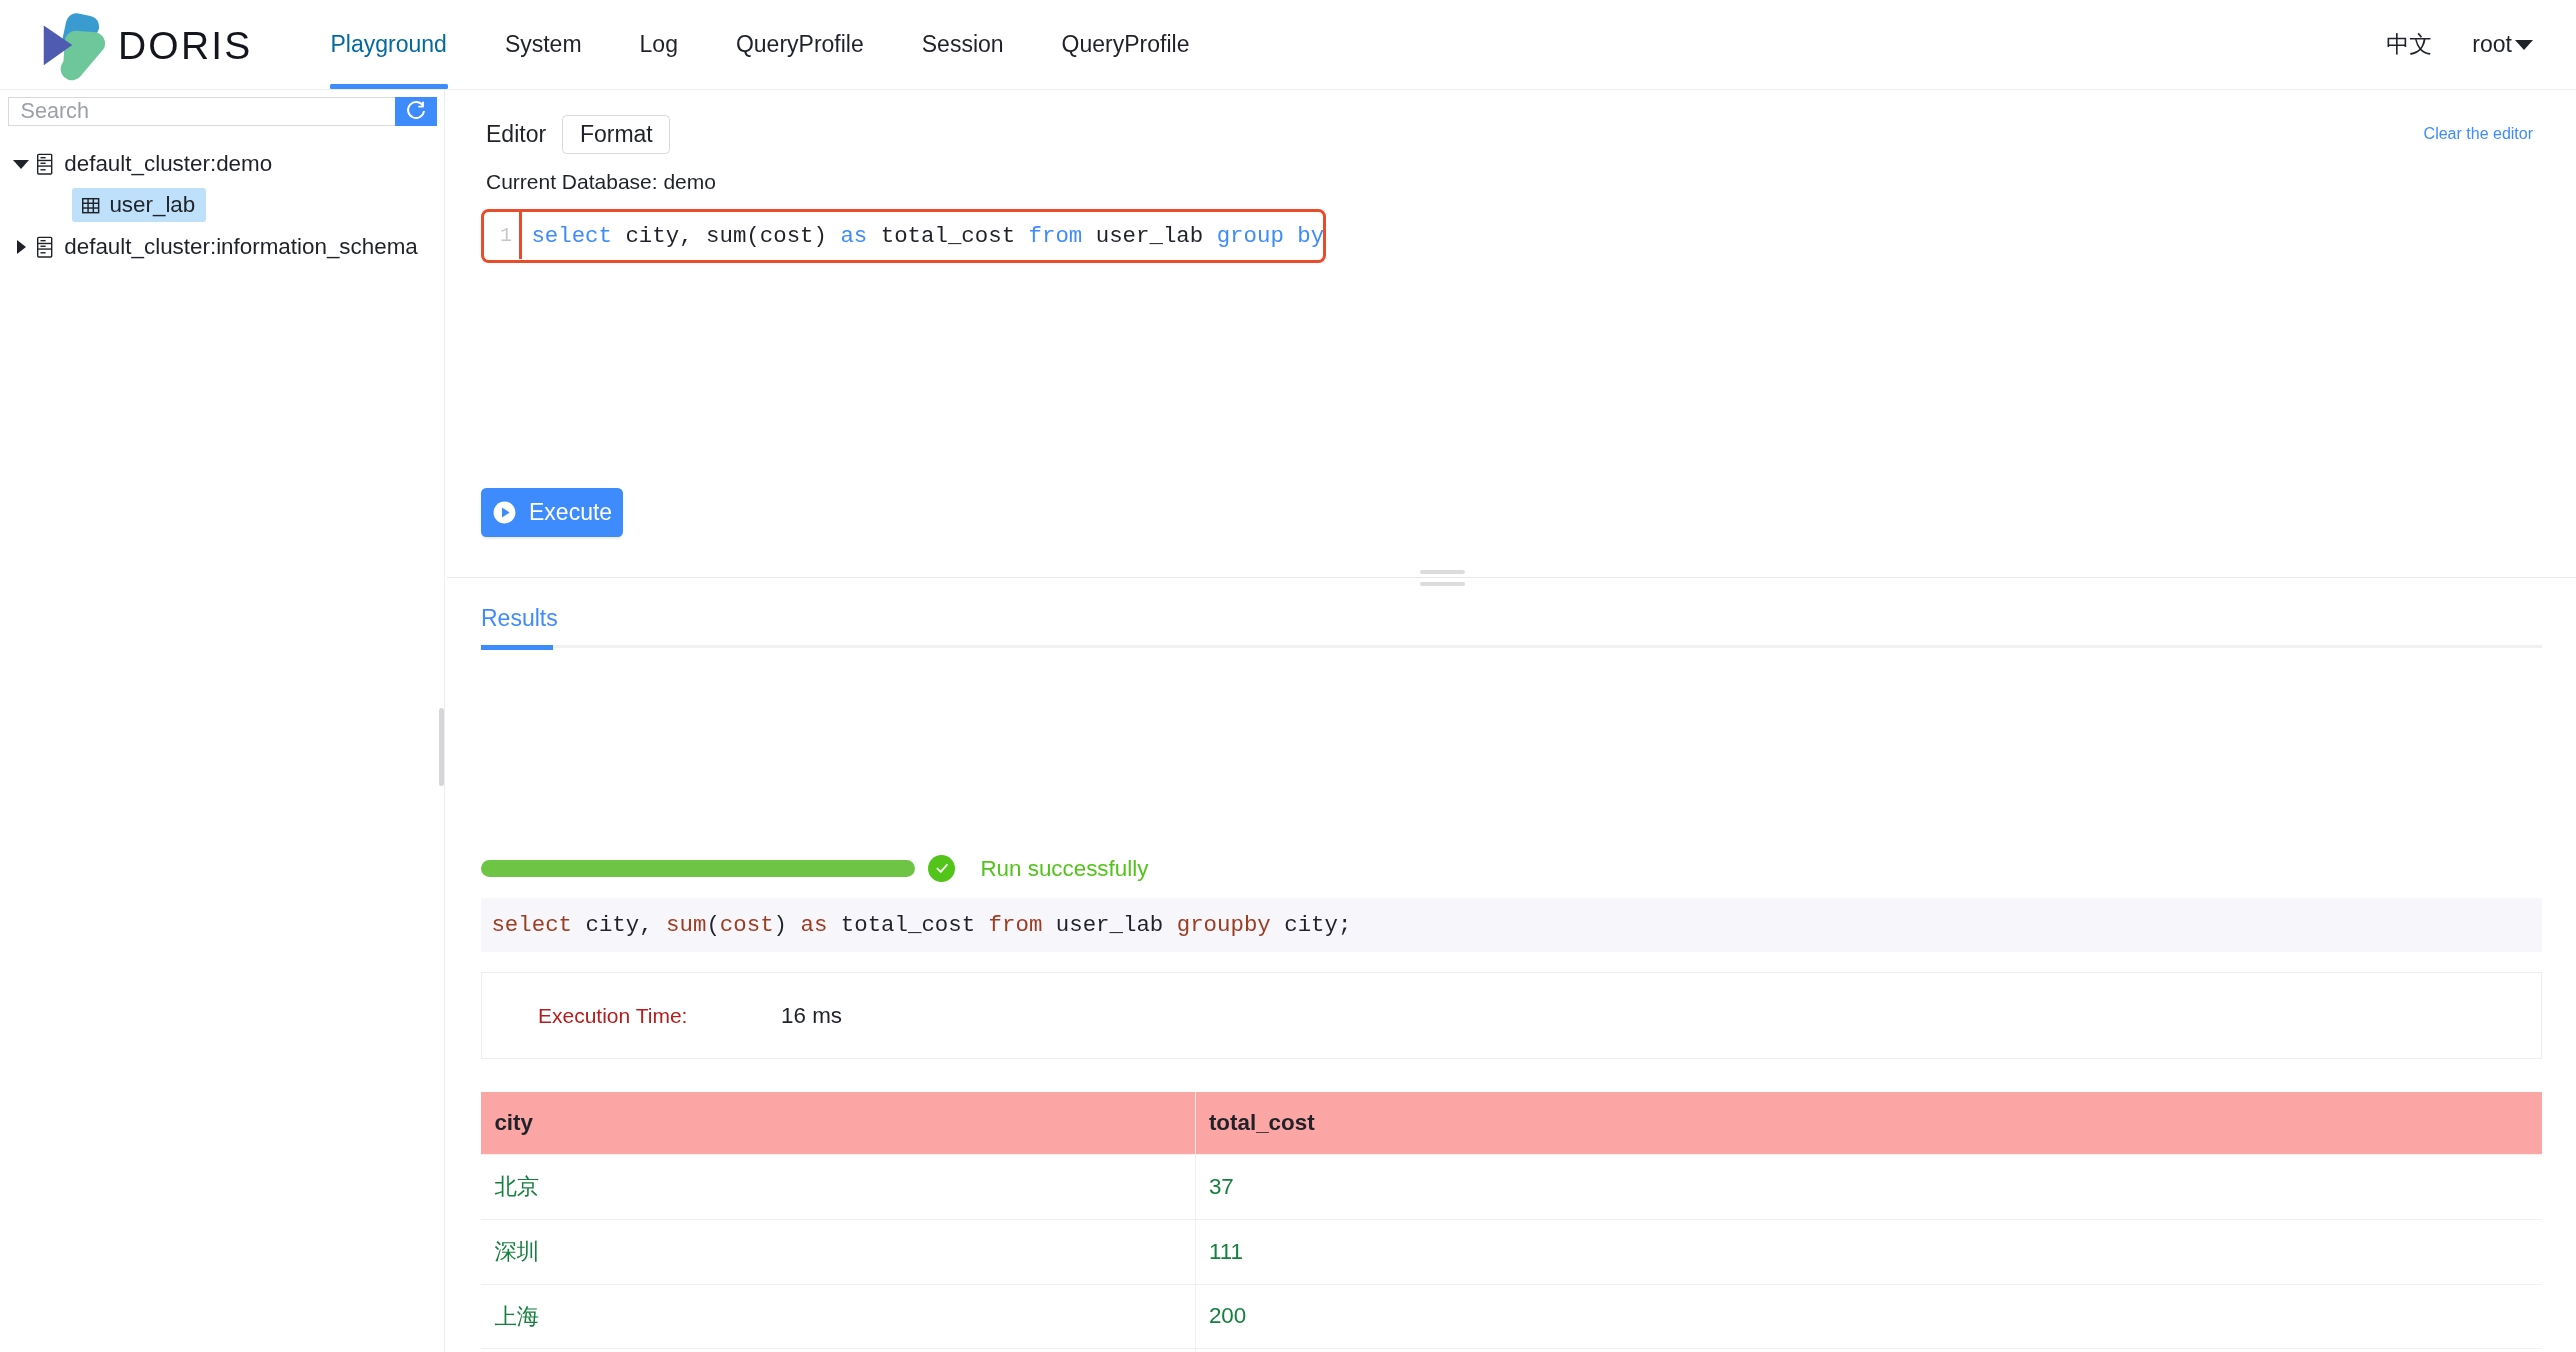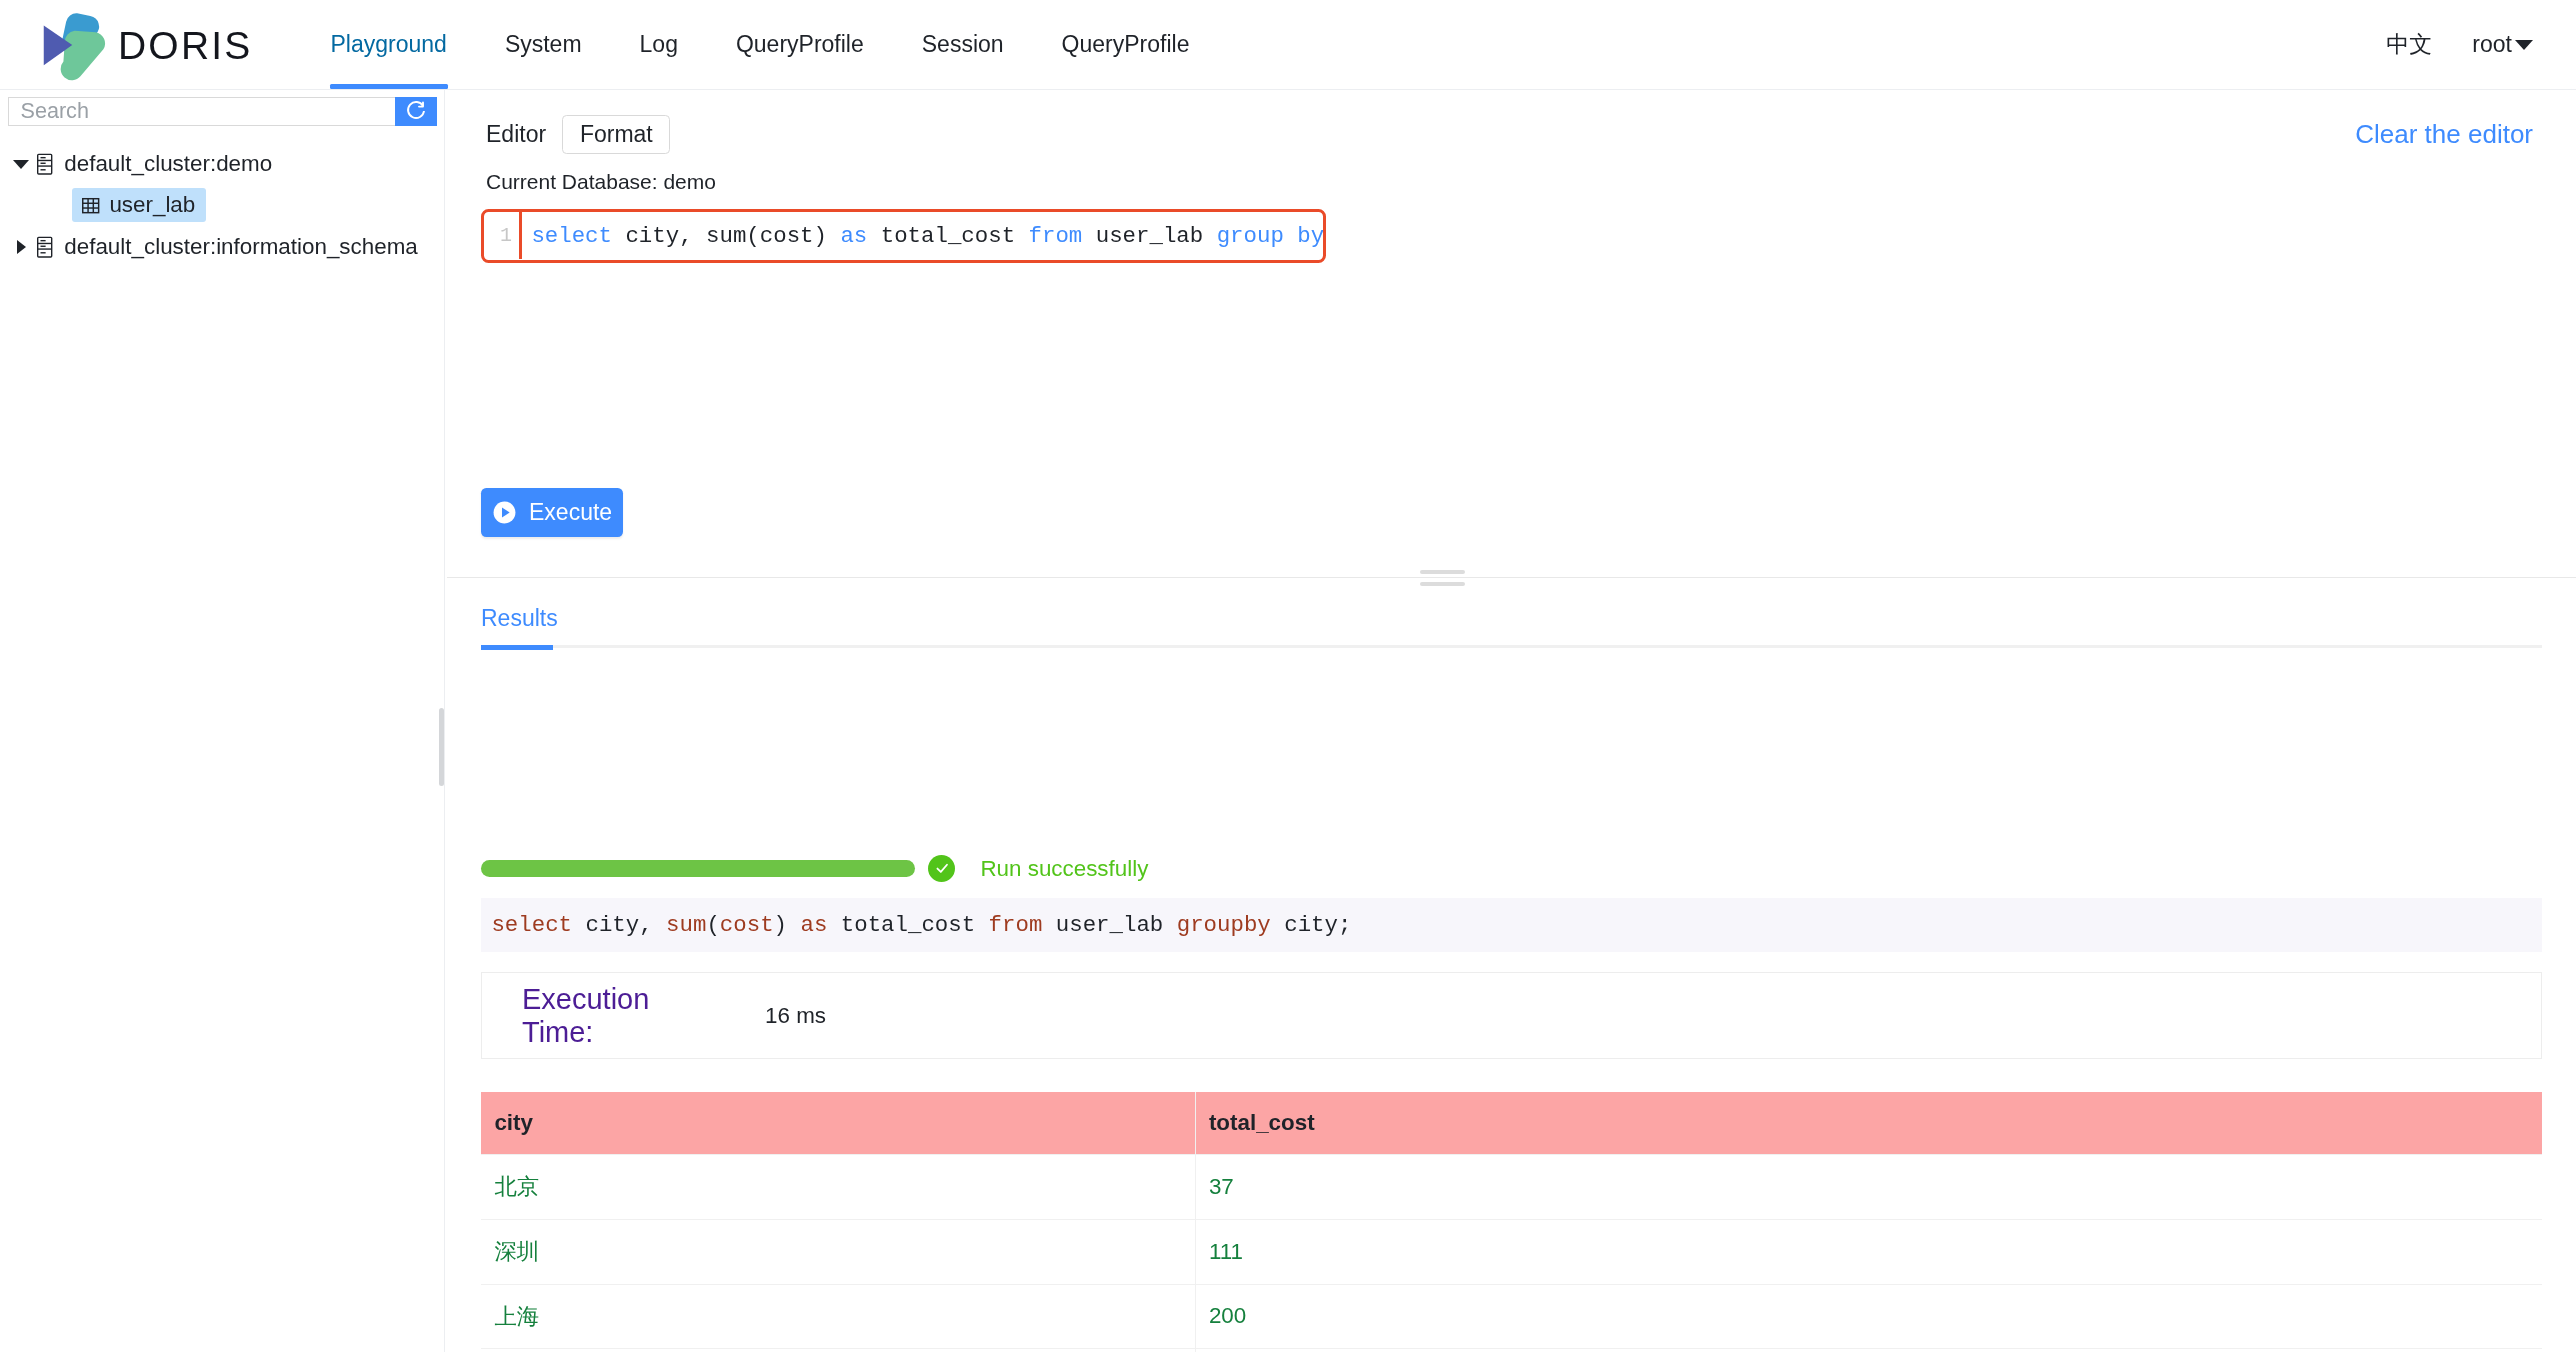--- a/index.html
+++ b/index.html
@@ -226,21 +226,21 @@
     border: 1.5px solid #d9d9d9;
     border-radius: 4.5px;
     background: #ffffff;
     padding: 5.2px 16.4px;
     cursor: pointer;
     font-family: "Liberation Sans", sans-serif;
     line-height: 1.15;
   }
   .clear-link {
     margin-left: auto;
-    font-size: 26px;
+    font-size: 16px;
     color: #3e8bfe;
     cursor: pointer;
     text-align: center;
   }
   .current-db {
     font-size: 21px;
     color: #1f2329;
     padding: 16.4px 0 0 39px;
   }
 
@@ -403,23 +403,23 @@
     left: 34px; top: 882px;
     width: 2061px;
     height: 87px;
     border: 1.5px solid #ededed;
     box-sizing: border-box;
     display: flex;
     align-items: center;
     background: #ffffff;
   }
   .exec-label {
-    font-size: 29px;
-    color: #4c1d95;
-    margin-left: 40px;
+    font-size: 21px;
+    color: #b91c1c;
+    margin-left: 56px;
     width: 172px;
   }
   .exec-value {
     font-size: 22.4px;
     color: #1f2329;
     margin-left: 71px;
   }
 
   
   .res-table {

